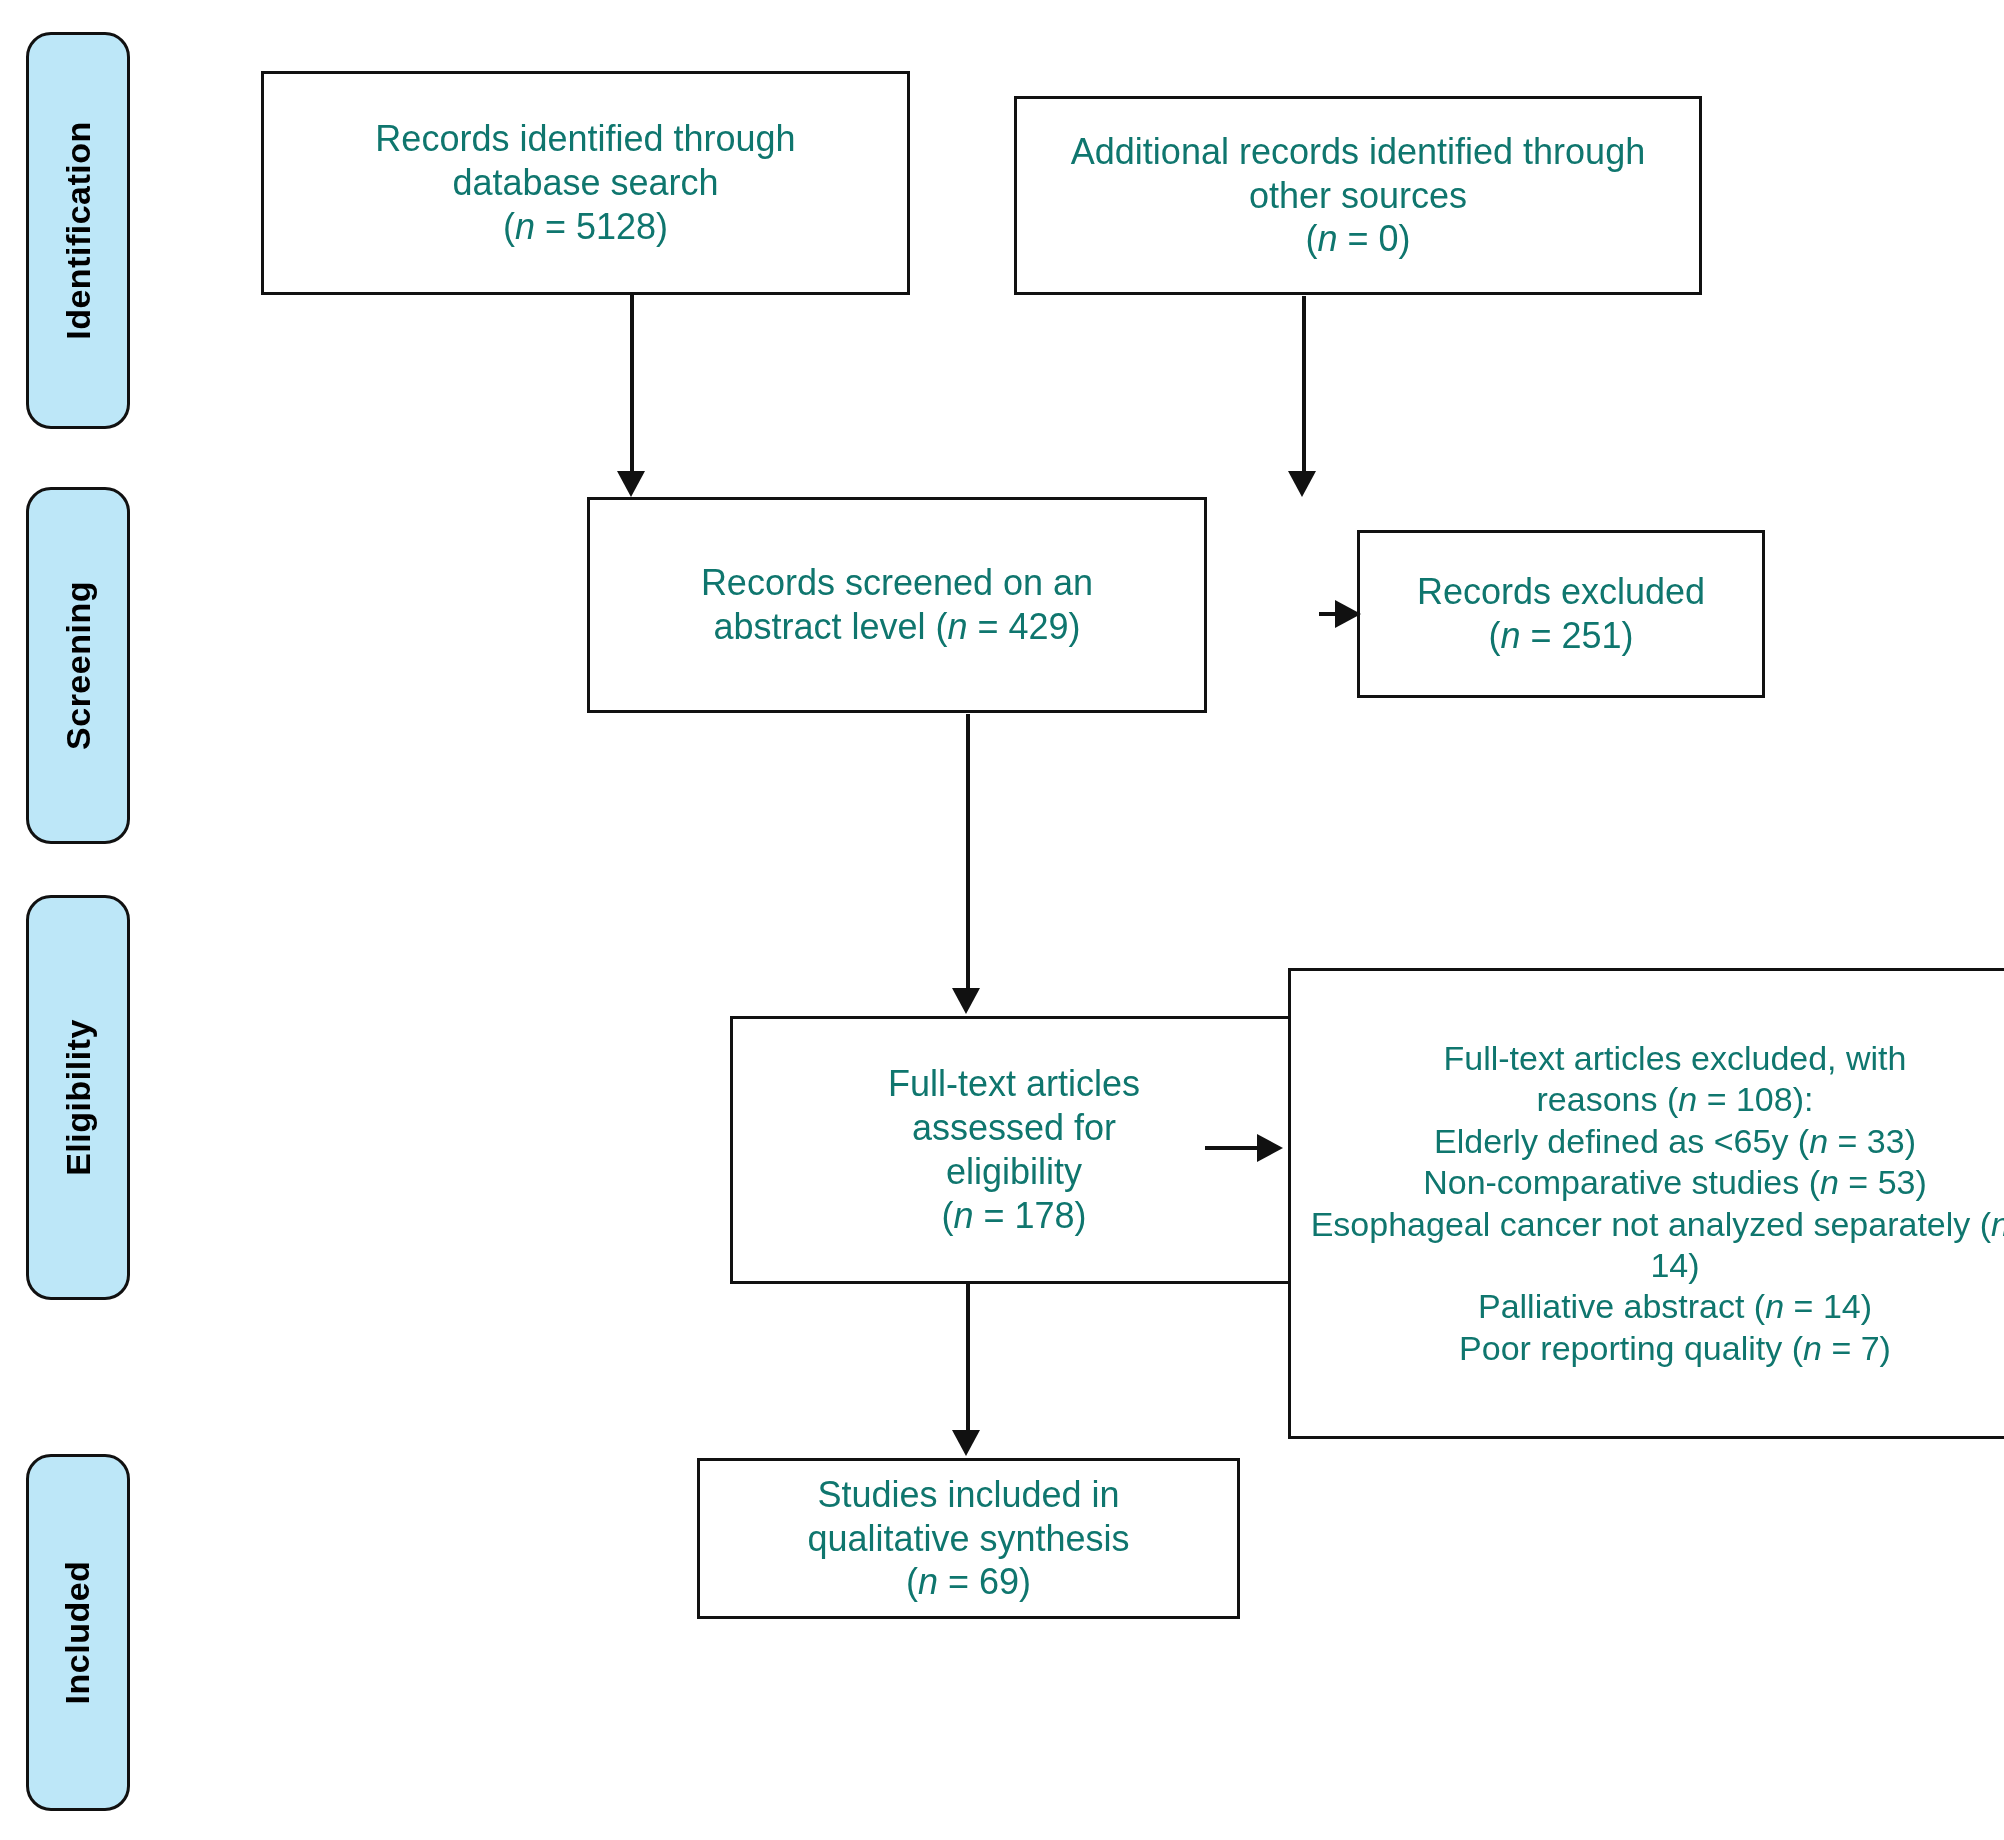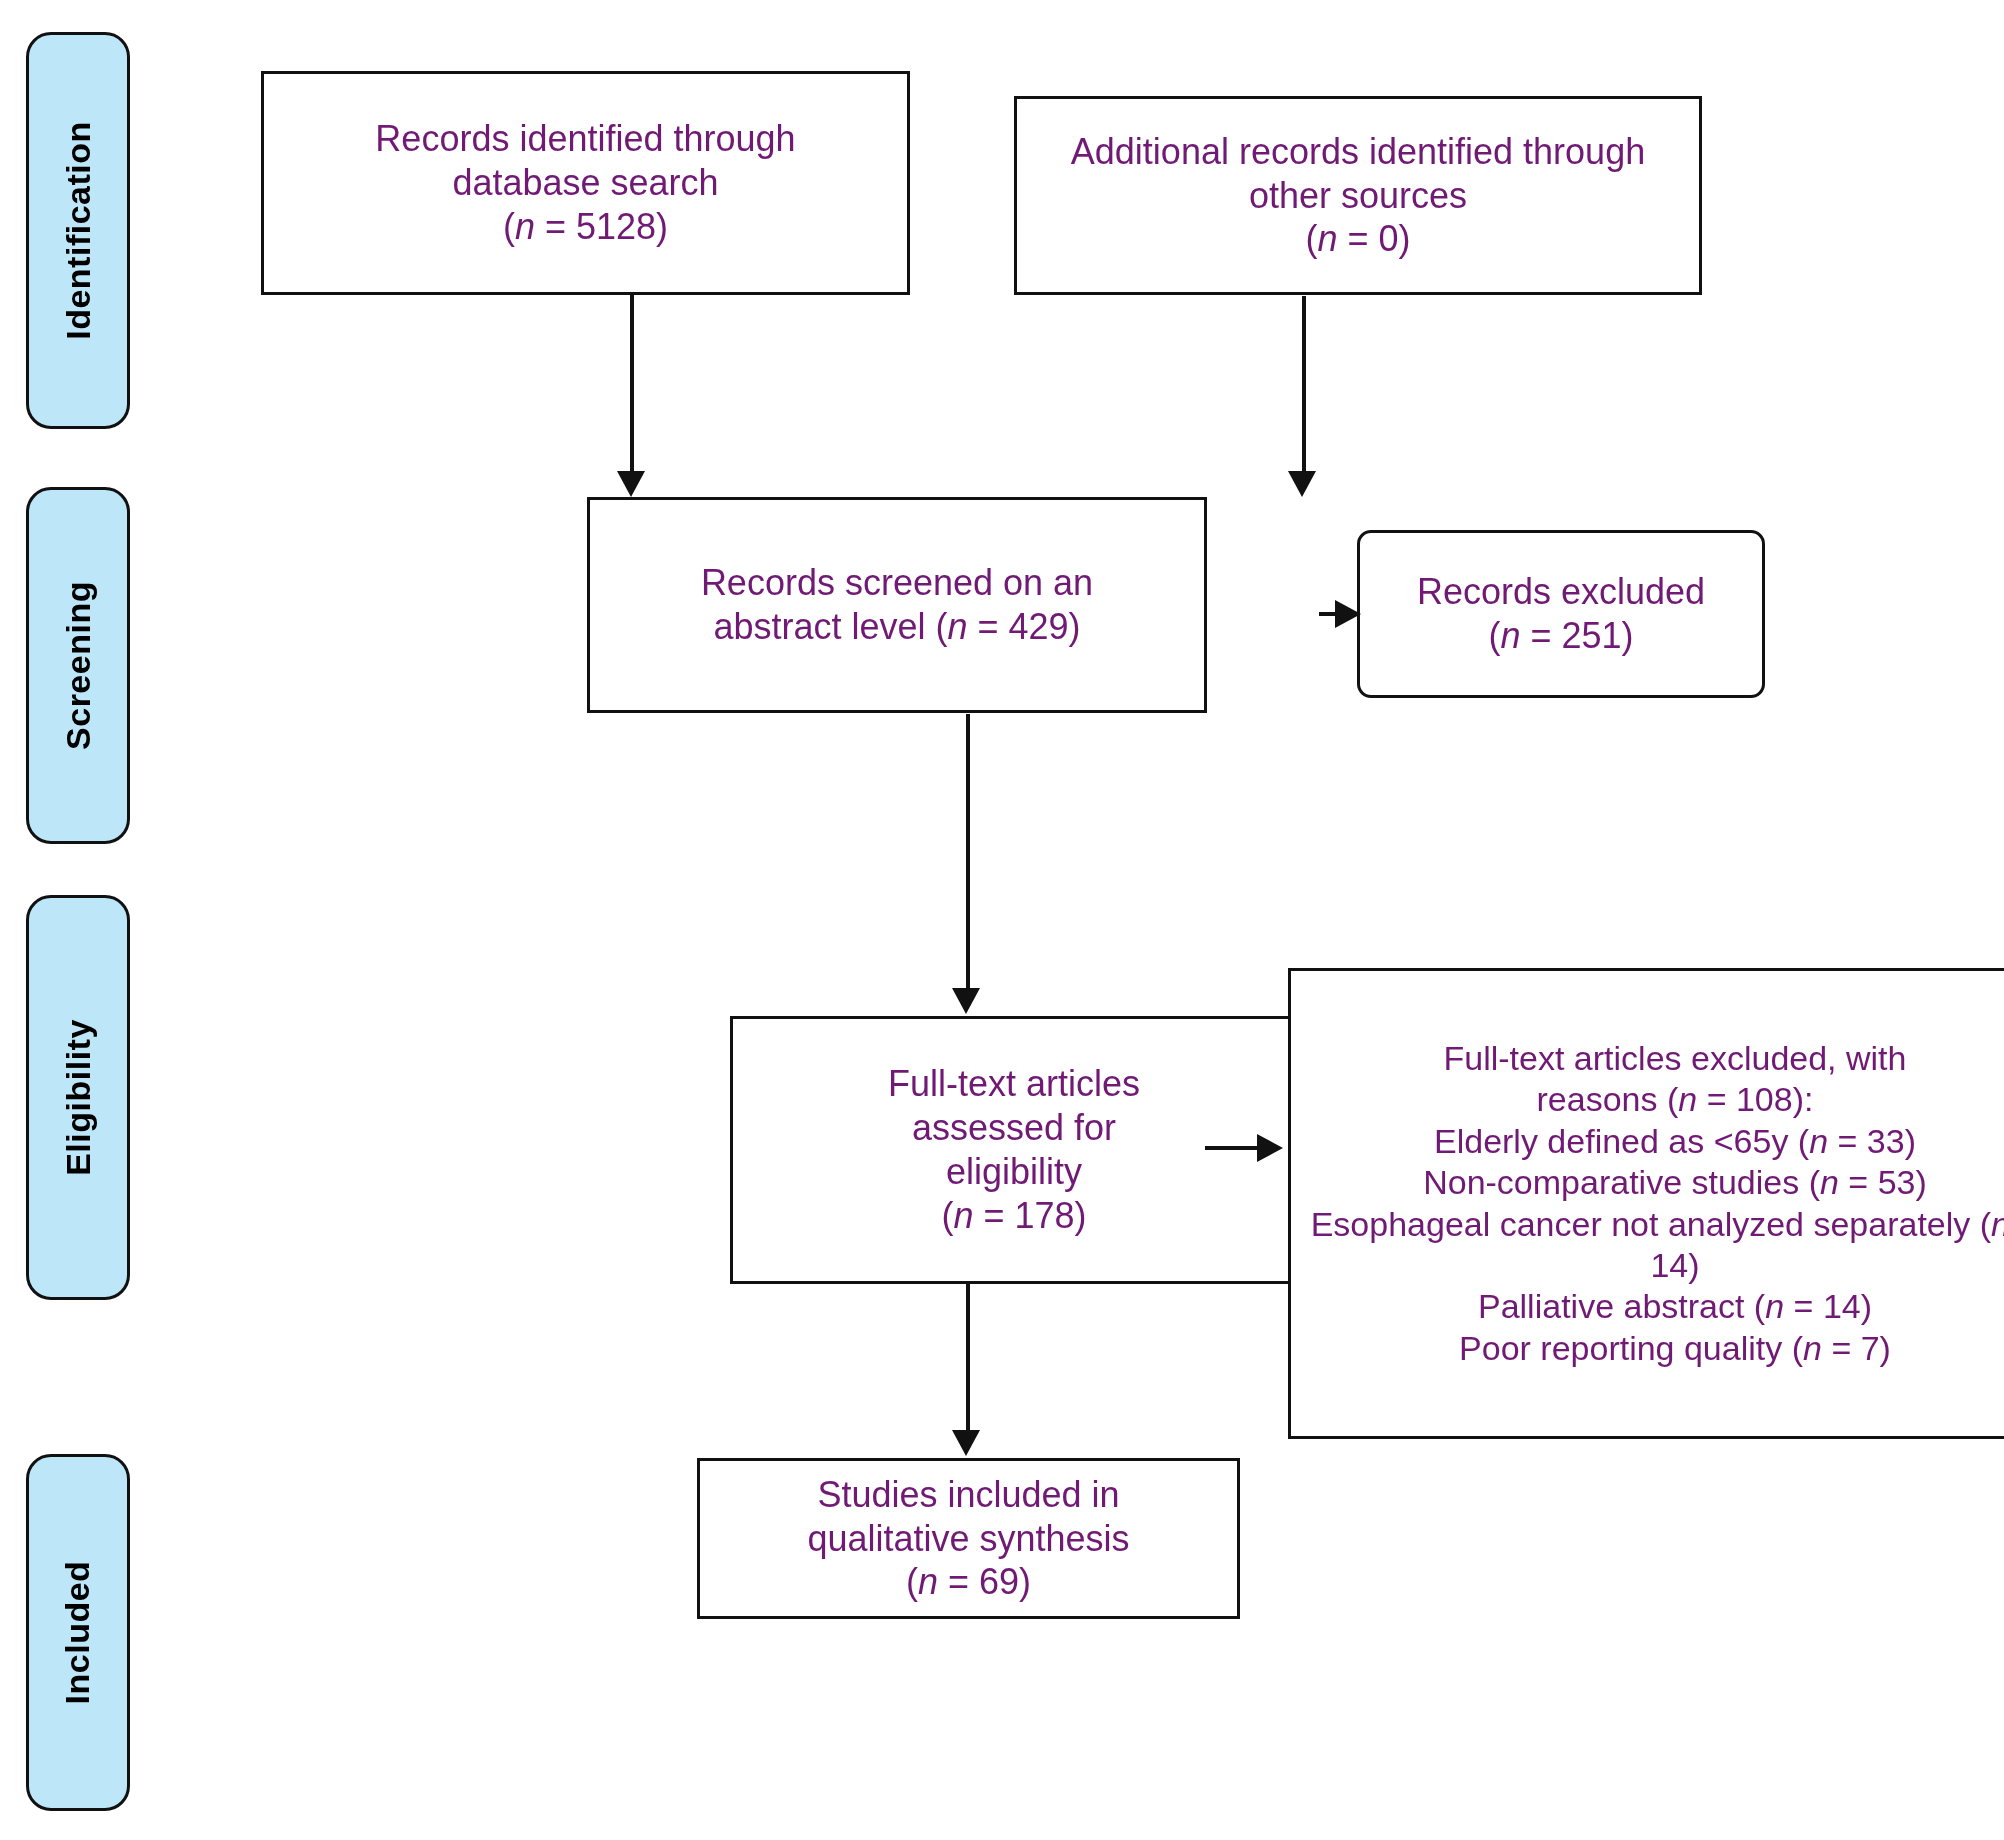--- a/index.html
+++ b/index.html
@@ -31,21 +31,21 @@
     position:absolute;
     background:#ffffff;
     border:3.2px solid #111;
     box-sizing:border-box;
     display:flex;align-items:center;justify-content:center;
     text-align:center;
   }
   .flow-box .box-text{
     font-size:36px;
     line-height:1.22;
-    color:#701a75;
+    color:#0f766e;
     padding:0 12px;
     font-family:"Liberation Sans", sans-serif;
   }
   .flow-box.reasons .box-text{
     font-size:34px;
     line-height:1.22;
     padding:0 14px;
   }
   .nit{font-style:italic;}
 
@@ -110,21 +110,21 @@
   <div class="vline" style="left:1302px; top:296px; height:180px;"></div>
   <div class="arrow-down" style="left:1288px; top:471px;"></div>
 
   <div class="flow-box" style="left:587px; top:497px; width:620px; height:216px;">
     <div class="box-text">
       <span>Records screened on an</span><br>
       <span>abstract level (</span><span class="nit">n</span><span> = </span><span>429</span><span>)</span>
     </div>
   </div>
 
-  <div class="flow-box" style="left:1357px; top:530px; width:408px; height:168px;border-radius:14px;">
+  <div class="flow-box" style="left:1357px; top:530px; width:408px; height:168px;">
     <div class="box-text">
       <span>Records excluded</span><br>
       <span>(</span><span class="nit">n</span><span> = </span><span>251</span><span>)</span>
     </div>
   </div>
 
   <div class="hline" style="left:1319px; top:612px; width:25px;"></div>
   <div class="arrow-right" style="left:1335px; top:600px;"></div>
 
   <div class="vline" style="left:966px; top:714px; height:277px;"></div>

